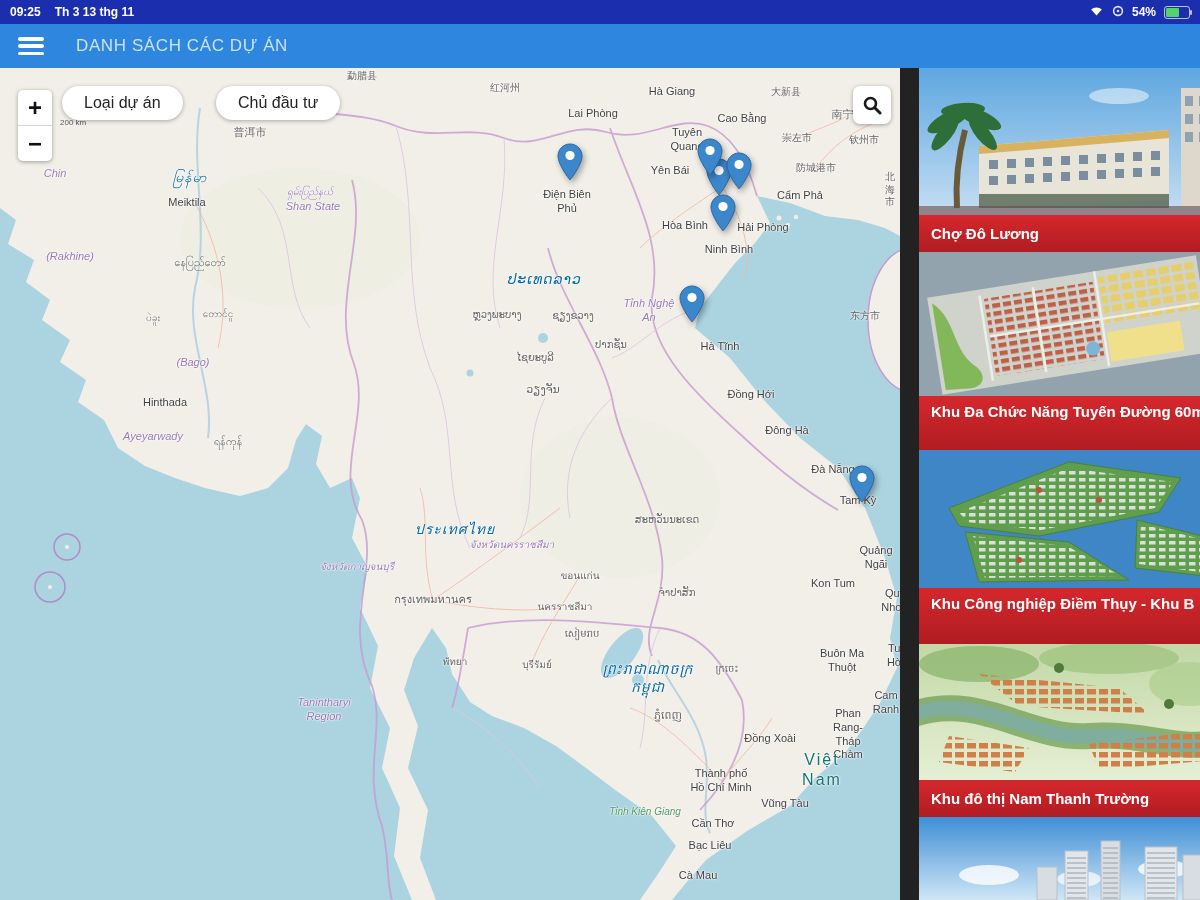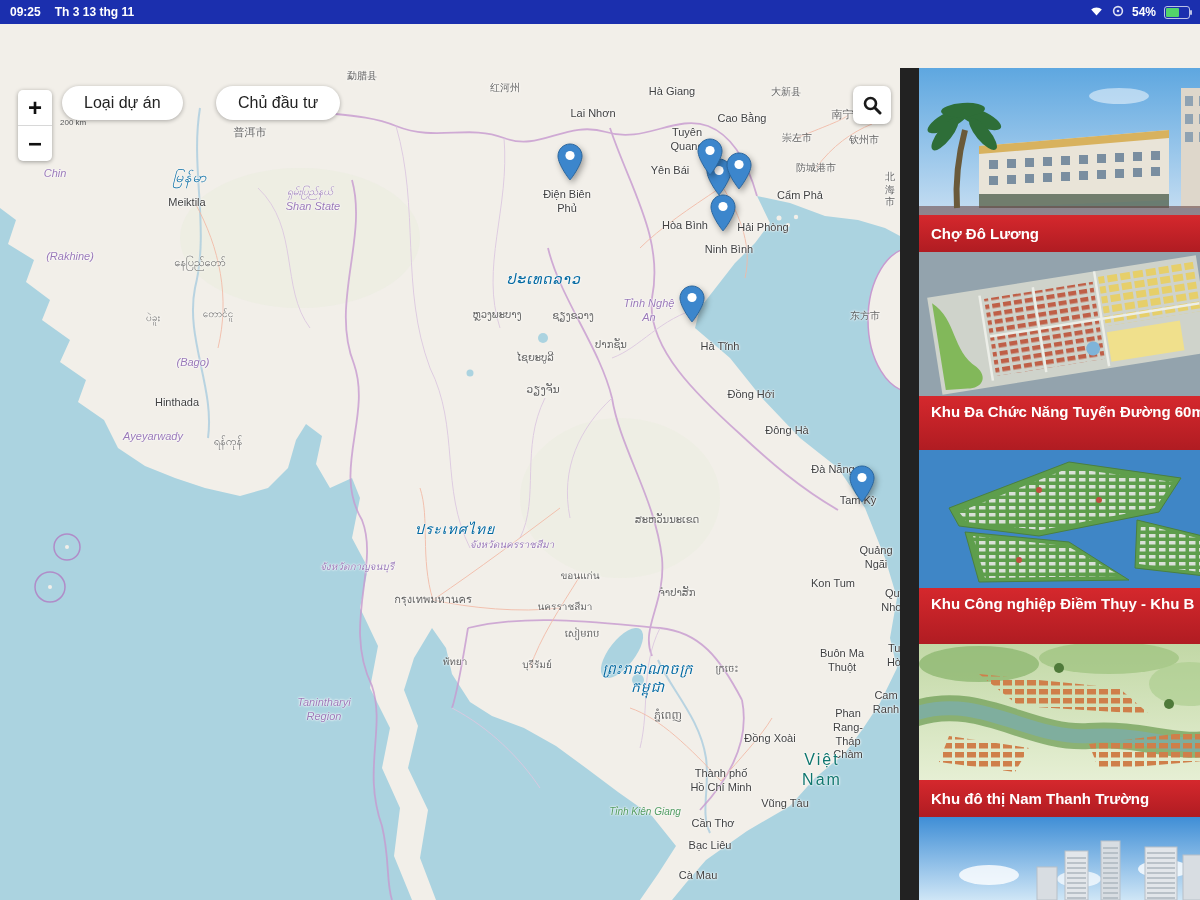--- a/index.html
+++ b/index.html
@@ -96,20 +96,28 @@
           </svg>
       </span>
       <span>54%</span>
       <span class="batt">
           <span class="fill"></span>
           <span class="tip"></span>
         </span>
     </div>
   </div>
 
+  <div id="header">
+    <div id="hamburger">
+        <span></span>
+        <span></span>
+        <span></span>
+      </div>
+    <div class="title">DANH SÁCH CÁC DỰ ÁN</div>
+  </div>
 
   <div id="map">
     <svg class="base" width="900" height="832" viewBox="0 0 900 832">
       <rect x="0" y="0" width="900" height="832" fill="#f2efe9"></rect>
       <ellipse cx="300" cy="170" rx="120" ry="70" fill="#e9eedd" opacity=".5"></ellipse>
       <ellipse cx="620" cy="430" rx="100" ry="80" fill="#e9eedd" opacity=".4"></ellipse>
 
       <path d="M0,140 L16,152 L8,176 L34,192 L26,214 L50,232 L42,252 L70,272 L60,294 L86,312 L78,334 L104,352 L118,380 L145,398 L175,410 L205,420 L240,428 L268,420 L288,400 L296,372 L306,356 L322,368 L316,396 L330,420 L352,410 L360,430 L352,470 L368,500 L360,540 L378,578 L370,620 L390,660 L382,700 L400,740 L394,788 L412,832 L0,832 Z" fill="#abd3e0"></path>
 
       <path d="M432,560 L414,590 L404,622 L418,658 L408,700 L428,742 L420,790 L436,832 L640,832 L658,806 L676,778 L652,748 L618,724 L586,700 L556,678 L524,660 L492,648 L470,634 L452,606 L446,580 Z" fill="#abd3e0"></path>
@@ -165,21 +173,21 @@
         <path d="M721,713 C740,690 760,670 772,650"></path>
         <path d="M720,120 C690,140 660,160 640,180"></path>
         <path d="M722,118 C742,150 752,180 745,210"></path>
         <path d="M195,135 C220,180 230,230 218,280"></path>
         <path d="M580,508 C560,540 540,570 530,600"></path>
         <path d="M816,100 C832,78 852,64 872,56"></path>
         <path d="M797,70 C820,60 844,52 848,47"></path>
       </g>
     </svg>
     <div id="labels-layer">
-        <span class="lbl city" style="left: 593px; top: 46px;">Lai Nhơn</span>
+        <span class="lbl city" style="left: 593px; top: 46px;">Lai Phòng</span>
         <span class="lbl city" style="left: 672px; top: 24px;">Hà Giang</span>
         <span class="lbl city" style="left: 742px; top: 51px;">Cao Bằng</span>
         <span class="lbl city" style="left: 687px; top: 72px;">Tuyên
 Quang</span>
         <span class="lbl city" style="left: 670px; top: 103px;">Yên Bái</span>
         <span class="lbl city" style="left: 567px; top: 134px;">Điện Biên
 Phủ</span>
         <span class="lbl city" style="left: 800px; top: 128px;">Cẩm Phả</span>
         <span class="lbl city" style="left: 685px; top: 158px;">Hòa Bình</span>
         <span class="lbl city" style="left: 763px; top: 160px;">Hải Phòng</span>
@@ -203,21 +211,21 @@
 Tháp Chàm</span>
         <span class="lbl city" style="left: 770px; top: 671px;">Đồng Xoài</span>
         <span class="lbl city" style="left: 721px; top: 713px;">Thành phố
 Hồ Chí Minh</span>
         <span class="lbl big" style="left: 822px; top: 702px;">Việt Nam</span>
         <span class="lbl city" style="left: 785px; top: 736px;">Vũng Tàu</span>
         <span class="lbl city" style="left: 713px; top: 756px;">Cần Thơ</span>
         <span class="lbl city" style="left: 710px; top: 778px;">Bạc Liêu</span>
         <span class="lbl city" style="left: 698px; top: 808px;">Cà Mau</span>
         <span class="lbl grn" style="left: 645px; top: 744px;">Tỉnh Kiên Giang</span>
-        <span class="lbl city" style="left: 165px; top: 335px; margin-left: 12px;">Hinthada</span>
+        <span class="lbl city" style="left: 165px; top: 335px;">Hinthada</span>
         <span class="lbl city" style="left: 187px; top: 135px;">Meiktila</span>
         <span class="lbl adm" style="left: 55px; top: 106px;">Chin</span>
         <span class="lbl adm" style="left: 313px; top: 139px;">Shan State</span>
         <span class="lbl adm sm" style="left: 310px; top: 124px;">ရှမ်းပြည်နယ်</span>
         <span class="lbl adm" style="left: 70px; top: 189px;">(Rakhine)</span>
         <span class="lbl adm" style="left: 153px; top: 369px;">Ayeyarwady</span>
         <span class="lbl adm" style="left: 193px; top: 295px;">(Bago)</span>
         <span class="lbl adm" style="left: 324px; top: 642px;">Tanintharyi
 Region</span>
         <span class="lbl cc" style="left: 190px; top: 110px;">မြန်မာ</span>

